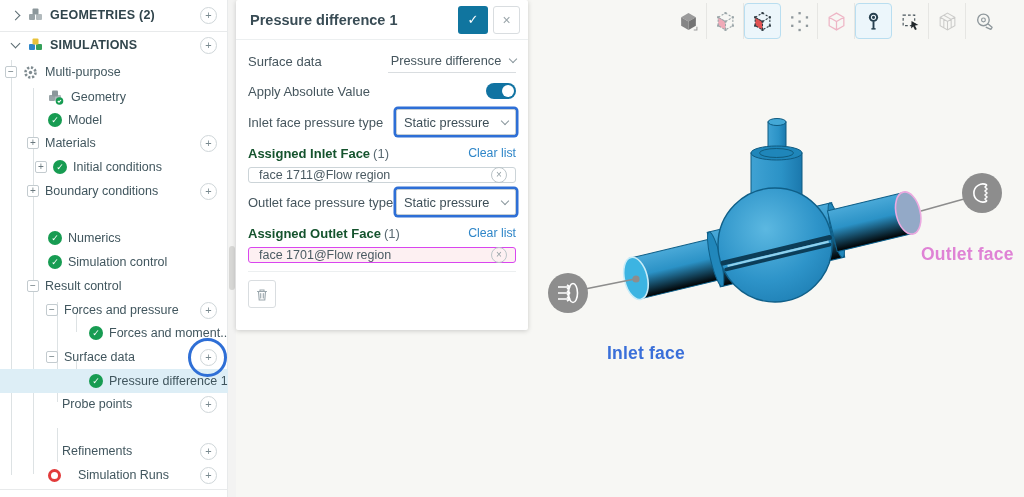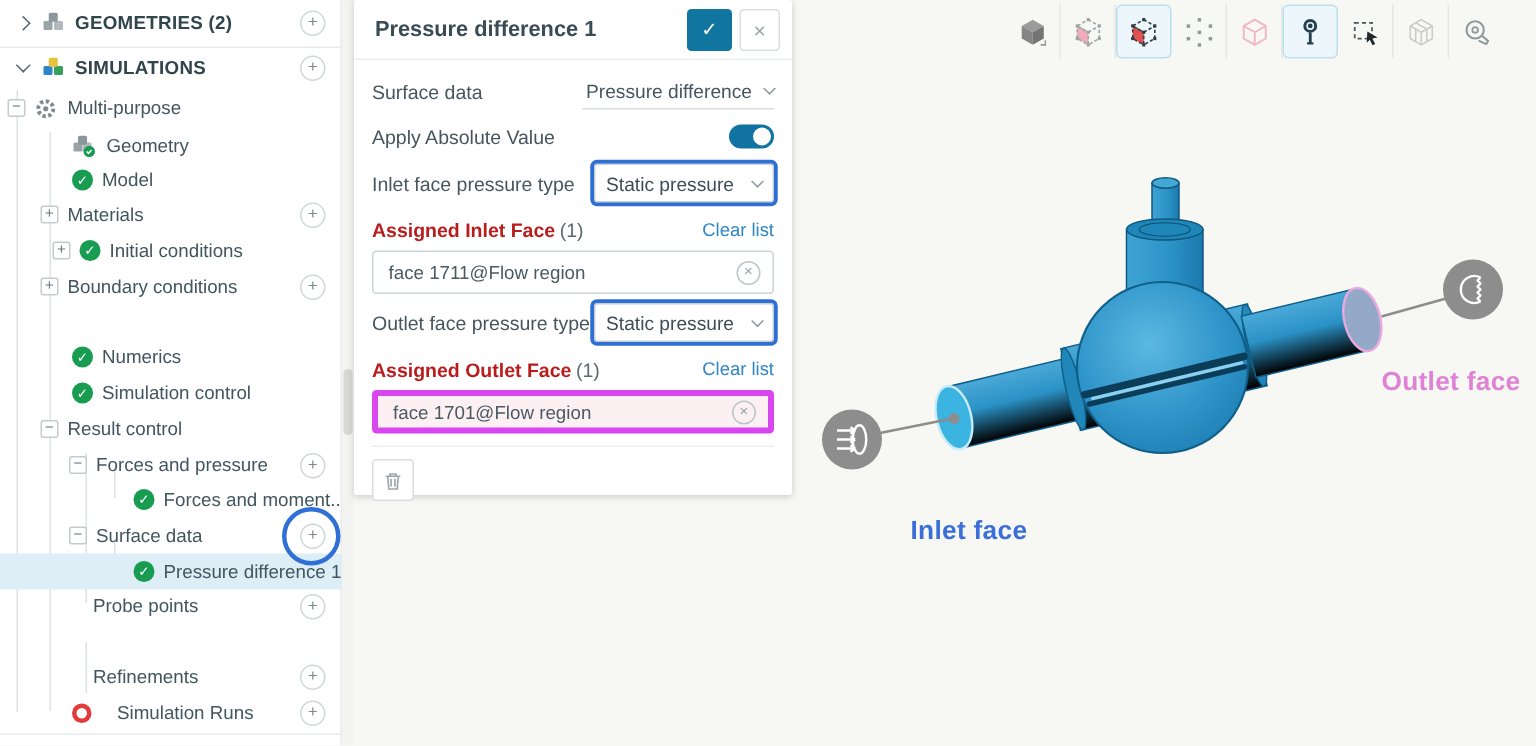--- a/index.html
+++ b/index.html
@@ -64,26 +64,26 @@
                    border-bottom:1px solid #d9dde0; color:#46565e; font-size:12.8px; }
   .sel-underline .val { flex:1; text-align:center; }
   .sel-box { width:120px; height:26px; display:flex; align-items:center; background:#fff;
              border:1px solid #c6cfd4; border-radius:2px; padding:0 7px; font-size:12.8px; color:#3d4e57;
              box-shadow:0 0 0 2.5px #2e6fd6; }
   .sel-box .val { flex:1; }
   .chev-s { width:6px; height:6px; border-right:1.4px solid #8a979d; border-bottom:1.4px solid #8a979d;
             transform:rotate(45deg); margin-top:-3px; flex:0 0 auto; }
   .toggle { width:30px; height:16px; border-radius:8px; background:#1173a2; position:relative; }
   .toggle .knob { position:absolute; right:2px; top:2px; width:12px; height:12px; border-radius:50%; background:#fff; }
-  .bold { font-weight:bold; color:#b91c1c; }
+  .bold { font-weight:bold; color:#14532d; }
   .cnt { color:#5a6a72; font-weight:normal; margin-left:3px; }
   .clear { margin-left:auto; color:#2f86c8; font-size:12.3px; }
-  .chip { height:29px; display:flex; align-items:center; border:1px solid #ccd4d8; border-radius:3px;
+  .chip { height:16px; display:flex; align-items:center; border:1px solid #ccd4d8; border-radius:3px;
           padding:0 8px 0 10px; font-size:12.5px; color:#4a5a62; margin:2px 0 3px 0; background:#fff; }
-  .chip.err { background:#fdf0f2; border:4px solid #d946ef; }
+  .chip.err { background:#fdf0f2; border:1px solid #d946ef; }
   .chip .rm { margin-left:auto; width:16px; height:16px; border:1px solid #bcc5c9; border-radius:50%;
               color:#93a0a5; font-size:10px; line-height:14px; text-align:center; }
   .chip .rm::before { content:"\00d7"; }
   .pfoot { margin-top:8px; border-top:1px solid #eceff0; padding:8px 0 0 0; }
   .btn-trash { width:28px; height:28px; border:1px solid #d9dde0; border-radius:3px; background:#fff;
                display:flex; align-items:center; justify-content:center; }
 
   
   .toolbar { position:absolute; left:670px; top:3px; display:flex; align-items:center; z-index:3; }
   .tcell { width:37px; height:36px; display:flex; align-items:center; justify-content:center;

